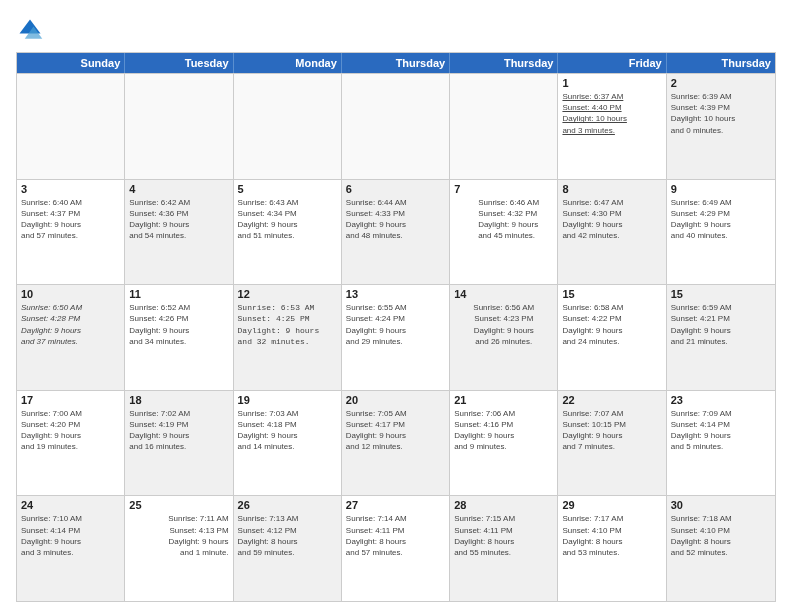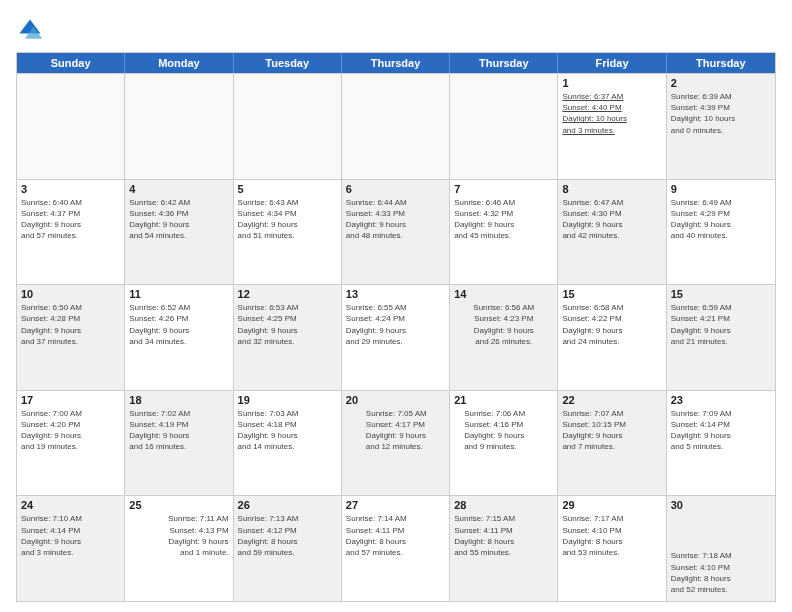--- a/index.html
+++ b/index.html
@@ -61,21 +61,21 @@
     .cal-header {
       display: grid;
       grid-template-columns: repeat(7, 1fr);
       background: #2a6abf;
     }
     .cal-header-cell {
       color: #fff;
       font-size: 11px;
       font-weight: bold;
       padding: 4px 4px;
-      text-align: center;
+      text-align: right;
       border-right: 1px solid #5a8fd0;
     }
     .cal-header-cell:last-child { border-right: none; }
     .cal-body {
       display: flex;
       flex-direction: column;
       flex: 1;
     }
     .cal-row {
       display: grid;
@@ -124,22 +124,22 @@
     </div>
     <div class="title-block">
       <div class="month-title"></div>
       <div class="location"></div>
     </div>
   </div>
 
   <div class="calendar">
     <div class="cal-header">
     <div class="cal-header-cell">Sunday</div>
+        <div class="cal-header-cell">Tuesday</div>
         <div class="cal-header-cell">Monday</div>
-        <div class="cal-header-cell">Tuesday</div>
         <div class="cal-header-cell">Thursday</div>
         <div class="cal-header-cell">Thursday</div>
         <div class="cal-header-cell">Friday</div>
         <div class="cal-header-cell">Thursday</div>
       </div>
     <div class="cal-body">
     <div class="cal-row">
           <div class="cal-cell empty"></div>
           <div class="cal-cell empty"></div>
           <div class="cal-cell empty"></div>
@@ -184,21 +184,21 @@
           </div>
           <div class="cal-cell shaded">
             <div class="day-num">6</div>
             <div class="day-info" style="white-space: pre-line;">Sunrise: 6:44 AM
 Sunset: 4:33 PM
 Daylight: 9 hours
 and 48 minutes.</div>
           </div>
           <div class="cal-cell">
             <div class="day-num">7</div>
-            <div class="day-info" style="white-space: pre-line;">Sunrise: 6:46 AM
+            <div class="day-info" style="white-space: pre-line; margin-left: 24px;">Sunrise: 6:46 AM
 Sunset: 4:32 PM
 Daylight: 9 hours
 and 45 minutes.</div>
           </div>
           <div class="cal-cell shaded">
             <div class="day-num">8</div>
             <div class="day-info" style="white-space: pre-line;">Sunrise: 6:47 AM
 Sunset: 4:30 PM
 Daylight: 9 hours
 and 42 minutes.</div>
@@ -207,35 +207,35 @@
             <div class="day-num">9</div>
             <div class="day-info" style="white-space: pre-line;">Sunrise: 6:49 AM
 Sunset: 4:29 PM
 Daylight: 9 hours
 and 40 minutes.</div>
           </div>
         </div>
         <div class="cal-row">
           <div class="cal-cell shaded">
             <div class="day-num">10</div>
-            <div class="day-info" style="white-space: pre-line;">Sunrise: 6:50 AM
+            <div class="day-info" style="white-space: pre-line; font-style: italic;">Sunrise: 6:50 AM
 Sunset: 4:28 PM
 Daylight: 9 hours
 and 37 minutes.</div>
           </div>
           <div class="cal-cell">
             <div class="day-num">11</div>
             <div class="day-info" style="white-space: pre-line;">Sunrise: 6:52 AM
 Sunset: 4:26 PM
 Daylight: 9 hours
 and 34 minutes.</div>
           </div>
           <div class="cal-cell shaded">
             <div class="day-num">12</div>
-            <div class="day-info" style="white-space: pre-line;">Sunrise: 6:53 AM
+            <div class="day-info" style="white-space: pre-line; font-family: Liberation Mono, monospace;">Sunrise: 6:53 AM
 Sunset: 4:25 PM
 Daylight: 9 hours
 and 32 minutes.</div>
           </div>
           <div class="cal-cell">
             <div class="day-num">13</div>
             <div class="day-info" style="white-space: pre-line;">Sunrise: 6:55 AM
 Sunset: 4:24 PM
 Daylight: 9 hours
 and 29 minutes.</div>
@@ -279,28 +279,28 @@
           </div>
           <div class="cal-cell">
             <div class="day-num">19</div>
             <div class="day-info" style="white-space: pre-line;">Sunrise: 7:03 AM
 Sunset: 4:18 PM
 Daylight: 9 hours
 and 14 minutes.</div>
           </div>
           <div class="cal-cell shaded">
             <div class="day-num">20</div>
-            <div class="day-info" style="white-space: pre-line; margin-left: 20px;">Sunrise: 7:05 AM
+            <div class="day-info" style="white-space: pre-line;">Sunrise: 7:05 AM
 Sunset: 4:17 PM
 Daylight: 9 hours
 and 12 minutes.</div>
           </div>
           <div class="cal-cell">
             <div class="day-num">21</div>
-            <div class="day-info" style="white-space: pre-line; margin-left: 10px;">Sunrise: 7:06 AM
+            <div class="day-info" style="white-space: pre-line;">Sunrise: 7:06 AM
 Sunset: 4:16 PM
 Daylight: 9 hours
 and 9 minutes.</div>
           </div>
           <div class="cal-cell shaded">
             <div class="day-num">22</div>
             <div class="day-info" style="white-space: pre-line;">Sunrise: 7:07 AM
 Sunset: 10:15 PM
 Daylight: 9 hours
 and 7 minutes.</div>
@@ -351,21 +351,21 @@
           </div>
           <div class="cal-cell">
             <div class="day-num">29</div>
             <div class="day-info" style="white-space: pre-line;">Sunrise: 7:17 AM
 Sunset: 4:10 PM
 Daylight: 8 hours
 and 53 minutes.</div>
           </div>
           <div class="cal-cell shaded">
             <div class="day-num">30</div>
-            <div class="day-info" style="white-space: pre-line; margin-top: 37px;">Sunrise: 7:18 AM
+            <div class="day-info" style="white-space: pre-line;">Sunrise: 7:18 AM
 Sunset: 4:10 PM
 Daylight: 8 hours
 and 52 minutes.</div>
           </div>
         </div>
       </div>
   </div>
 </div>
 
 </body></html>

